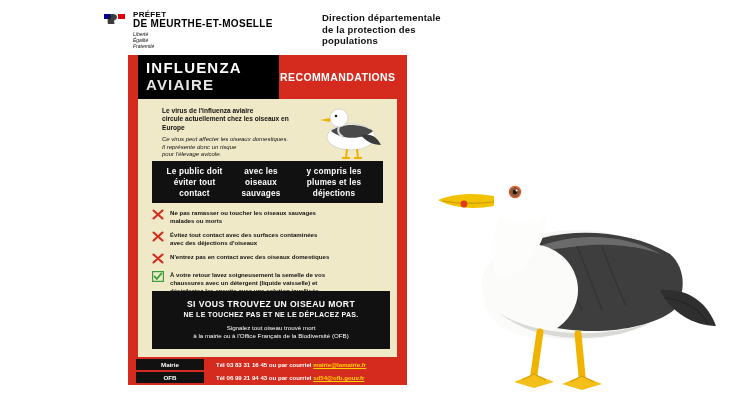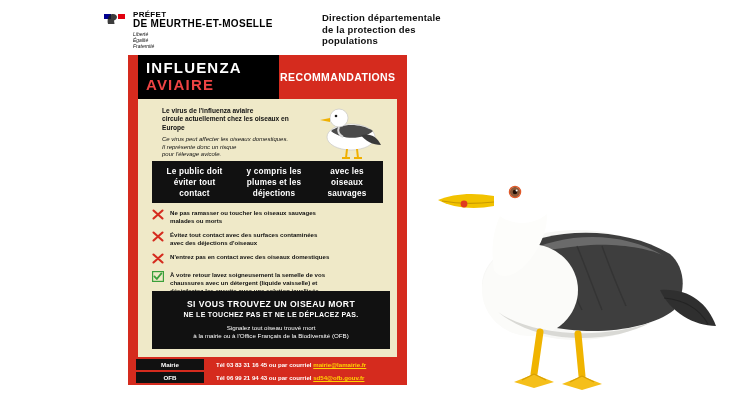--- a/index.html
+++ b/index.html
@@ -127,21 +127,21 @@
     box-sizing: border-box;
   }
   .title-influenza {
     color: #ffffff;
     font-size: 15px;
     font-weight: bold;
     letter-spacing: 1.2px;
     line-height: 17px;
   }
   .title-aviaire {
-    color: #ef4444;
+    color: #e5e5e5;
     font-size: 15px;
     font-weight: bold;
     letter-spacing: 1.2px;
     line-height: 17px;
   }
   .title-right {
     width: 131px;
     background: #d52b1e;
     color: #ffffff;
     font-size: 10.5px;
@@ -378,22 +378,22 @@
           <circle cx="19" cy="15" r="1.3" fill="#1a1a1a"></circle>
           <path d="M13 17 L3 19 L13 21 Z" fill="#f0b000"></path>
           <path d="M22 26 C20 30 22 34 26 36" fill="none" stroke="#dddddd" stroke-width="2"></path>
           <path d="M30 48 L29 57 M40 48 L41 57" stroke="#f0b000" stroke-width="2"></path>
           <path d="M25 57 L33 57 M37 57 L45 57" stroke="#f0b000" stroke-width="2"></path>
         </svg>
       </div>
 
       <div class="band">
         <div class="band-line">Le public doit éviter tout contact</div>
+        <div class="band-line">avec les oiseaux sauvages</div>
         <div class="band-line">y compris les plumes et les déjections</div>
-        <div class="band-line">avec les oiseaux sauvages</div>
       </div>
 
       <div class="reco-list">
 
         <div class="reco-item">
           <span class="reco-mark mark-x">
             <svg width="12" height="11" viewBox="0 0 12 11">
               <path d="M1.5 1.5 L10.5 9.5 M10.5 1.5 L1.5 9.5" stroke="#d52b1e" stroke-width="2.1" stroke-linecap="round"></path>
             </svg>
           </span>

